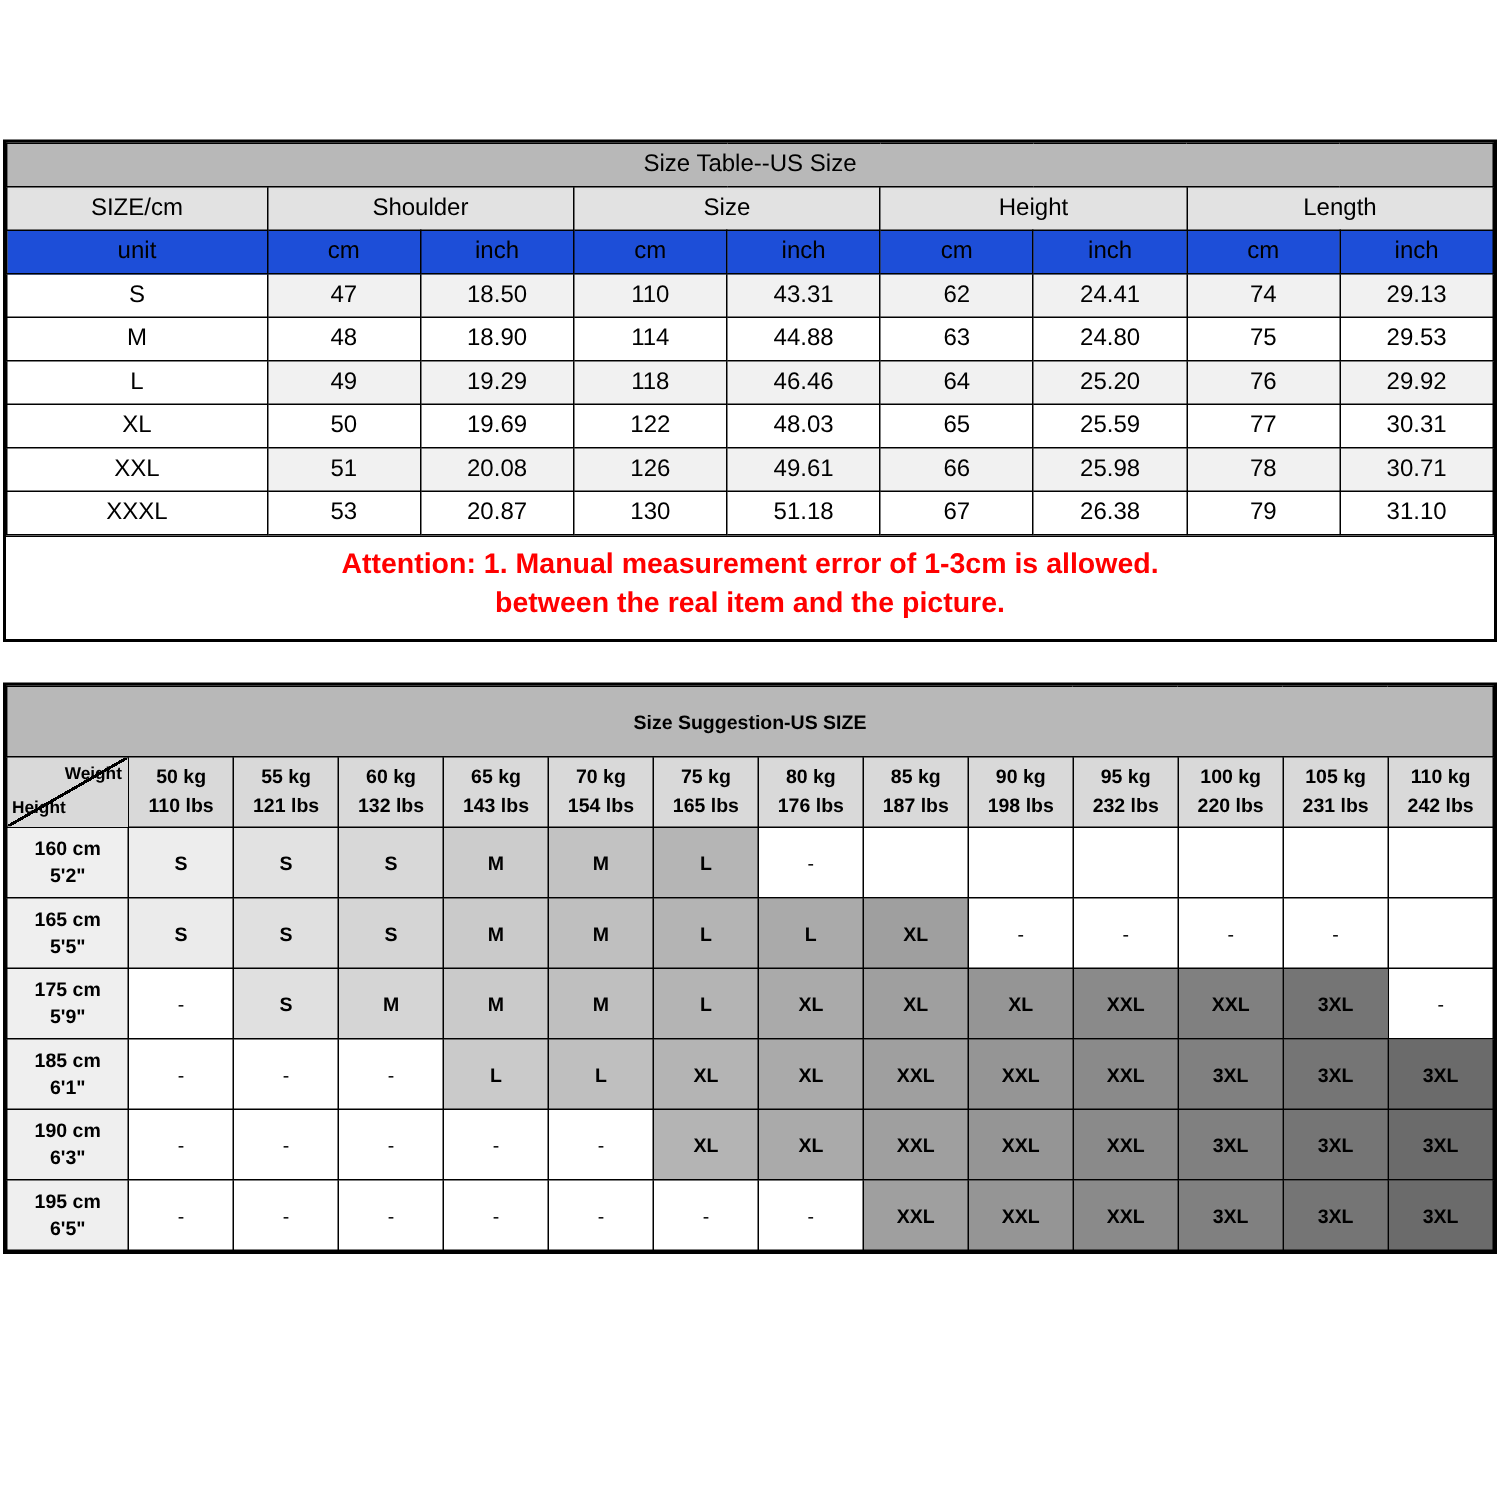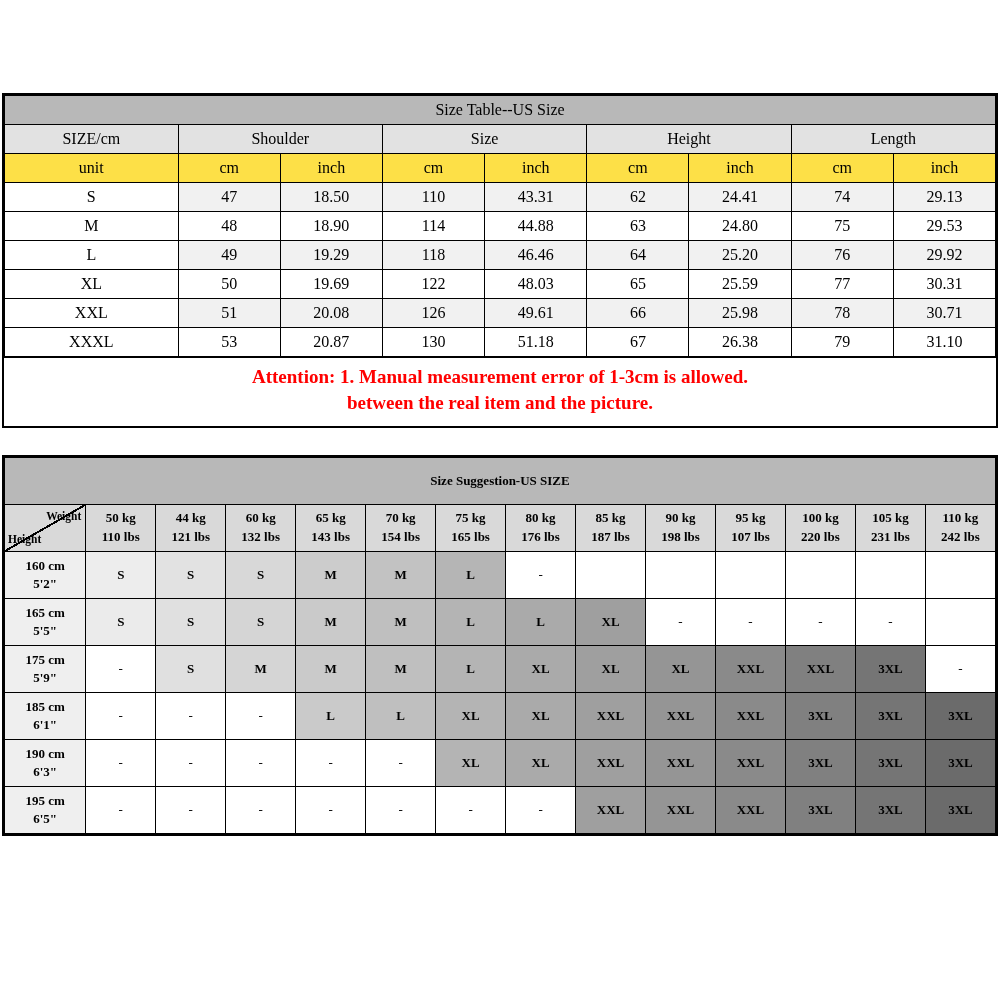--- a/index.html
+++ b/index.html
@@ -8,21 +8,20 @@
     background: #ffffff;
     width: 1000px;
     height: 1000px;
     font-family: "Liberation Sans", sans-serif;
   }
   #root {
     width: 1000px;
     height: 788px;
     position: relative;
     background: #ffffff;
-    font-family: Liberation Serif, serif;
   }
 
   
   .size-table-block {
     position: absolute;
     left: 2px;
     top: 93px;
     width: 996px;
     border: 2px solid #000;
     box-sizing: border-box;
@@ -51,21 +50,21 @@
     border-right: none;
     border-top: none;
   }
   .group-row td {
     background: #e2e2e2;
     font-weight: bold;
     font-size: 17px;
     height: 29px;
   }
   .unit-row td {
-    background: #fde047;
+    background: #1d4ed8;
     font-size: 16px;
     height: 29px;
   }
   .data-row.odd td { background: #f1f1f1; }
   .data-row.even td { background: #ffffff; }
   .data-row td.size-label { background-color: inherit; }
 
   .attention {
     border-top: 1px solid #000;
     padding: 6px 10px 10px 10px;
@@ -289,29 +288,29 @@
           <td colspan="14">Size Suggestion-US SIZE</td>
         </tr>
 
         <tr class="sugg-head">
           <td class="corner">
             <span class="diag"></span>
             <span class="w">Weight</span>
             <span class="h">Height</span>
           </td>
           <td><span>50 kg</span><br><span>110 lbs</span></td>
-          <td><span>44 kg</span><br><span>121 lbs</span></td>
+          <td><span>55 kg</span><br><span>121 lbs</span></td>
           <td><span>60 kg</span><br><span>132 lbs</span></td>
           <td><span>65 kg</span><br><span>143 lbs</span></td>
           <td><span>70 kg</span><br><span>154 lbs</span></td>
           <td><span>75 kg</span><br><span>165 lbs</span></td>
           <td><span>80 kg</span><br><span>176 lbs</span></td>
           <td><span>85 kg</span><br><span>187 lbs</span></td>
           <td><span>90 kg</span><br><span>198 lbs</span></td>
-          <td><span>95 kg</span><br><span>107 lbs</span></td>
+          <td><span>95 kg</span><br><span>232 lbs</span></td>
           <td><span>100 kg</span><br><span>220 lbs</span></td>
           <td><span>105 kg</span><br><span>231 lbs</span></td>
           <td><span>110 kg</span><br><span>242 lbs</span></td>
         </tr>
 
         <tr>
           <td class="rowhead"><span>160 cm</span><br><span>5'2"</span></td>
           <td class="cell" style="background:#ededed">S</td>
           <td class="cell" style="background:#e2e2e2">S</td>
           <td class="cell" style="background:#d8d8d8">S</td>

